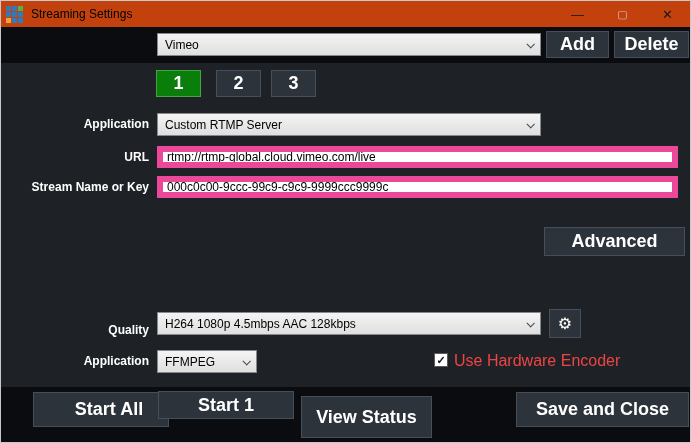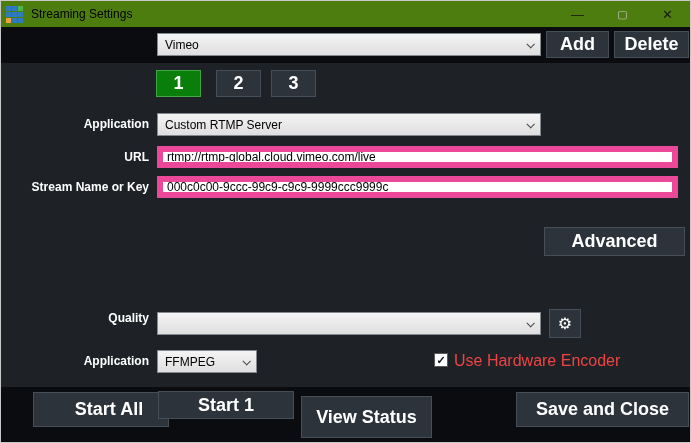--- a/index.html
+++ b/index.html
@@ -3,21 +3,21 @@
 <meta charset="utf-8">
 <style>
   html,body{margin:0;padding:0;background:#3a3a3a;}
   *{box-sizing:border-box;}
   .window{
     position:relative;width:691px;height:443px;
     background:#1e2227;border:1px solid #c9c9c9;overflow:hidden;
     font-family:"Liberation Sans",sans-serif;
   }
   
-  .titlebar{position:absolute;top:0;left:0;right:0;height:26px;background:#4d7c0f;display:flex;align-items:center;}
+  .titlebar{position:absolute;top:0;left:0;right:0;height:26px;background:#c2410c;display:flex;align-items:center;}
   .app-icon{width:17px;height:17px;margin-left:5px;display:grid;grid-template-columns:repeat(3,5px);grid-auto-rows:5px;gap:1px;}
   .app-icon i{display:block;width:5px;height:5px;background:#2f7bbf;}
   .app-icon i.g{background:#4cb748;}
   .app-icon i.o{background:#f0a33a;}
   .title{margin-left:8px;font-size:12px;color:#000;}
   .win-controls{position:absolute;right:0;top:0;height:26px;display:flex;}
   .win-btn{width:45px;height:26px;display:flex;align-items:center;justify-content:center;font-size:13px;color:#1a1a1a;}
   .win-btn.max{color:#c9c9c9;font-size:11px;}
   
   .strip-top{position:absolute;top:26px;left:0;right:0;height:36px;background:#0a0c0f;}
@@ -94,22 +94,23 @@
   </div>
 
   <div class="lbl" style="top:145px;height:22px;line-height:22px;">URL</div>
   <input class="txt" style="left: 156px; top: 145px; width: 521px; height: 22px;" value="rtmp://rtmp-global.cloud.vimeo.com/live">
 
   <div class="lbl" style="top:175px;height:22px;line-height:22px;">Stream Name or Key</div>
   <input class="txt" style="left: 156px; top: 175px; width: 521px; height: 22px;" value="000c0c00-9ccc-99c9-c9c9-9999ccc9999c">
 
   <div class="btn" style="left:543px;top:226px;width:141px;height:29px;">Advanced</div>
 
-  <div class="lbl" style="top:306px;height:23px;line-height:23px;">Quality</div>
+  <div class="lbl" style="top:318px;height:23px;line-height:23px;">Quality</div>
   <div class="dd" style="left:156px;top:311px;width:384px;height:23px;">
+    <span>H264 1080p 4.5mbps AAC 128kbps</span>
     <span class="chev"></span>
   </div>
   <div class="btn gear-btn" style="left:548px;top:308px;width:32px;height:29px;">
     <span>⚙</span>
   </div>
 
   <div class="lbl" style="top:349px;height:23px;line-height:23px;">Application</div>
   <div class="dd" style="left:156px;top:349px;width:100px;height:23px;">
     <span>FFMPEG</span>
     <span class="chev"></span>

